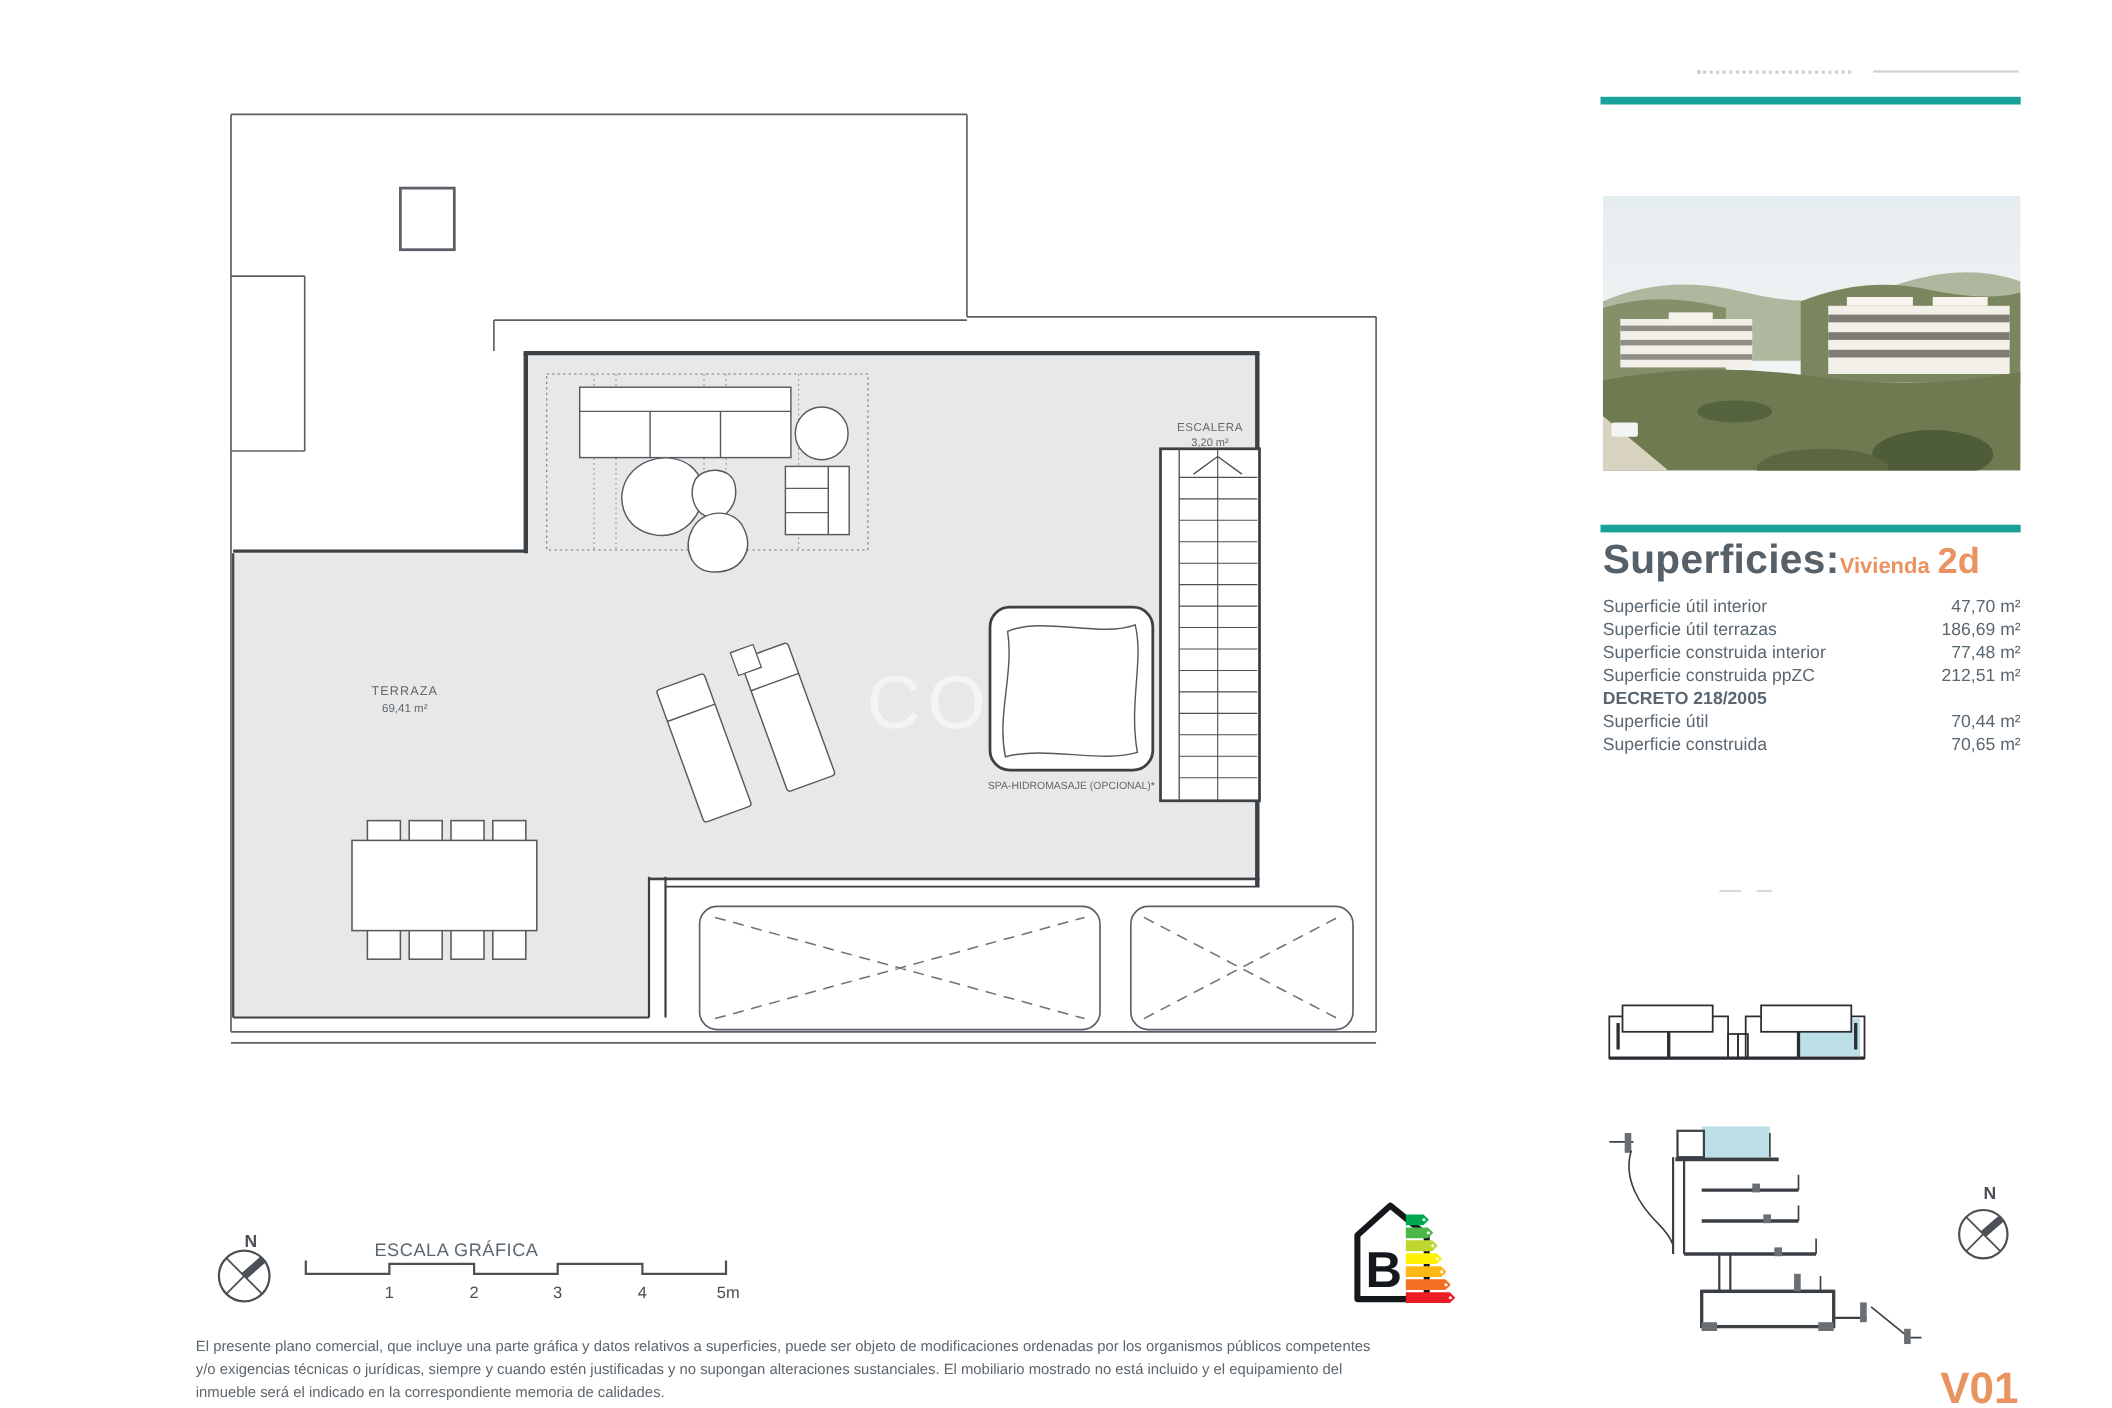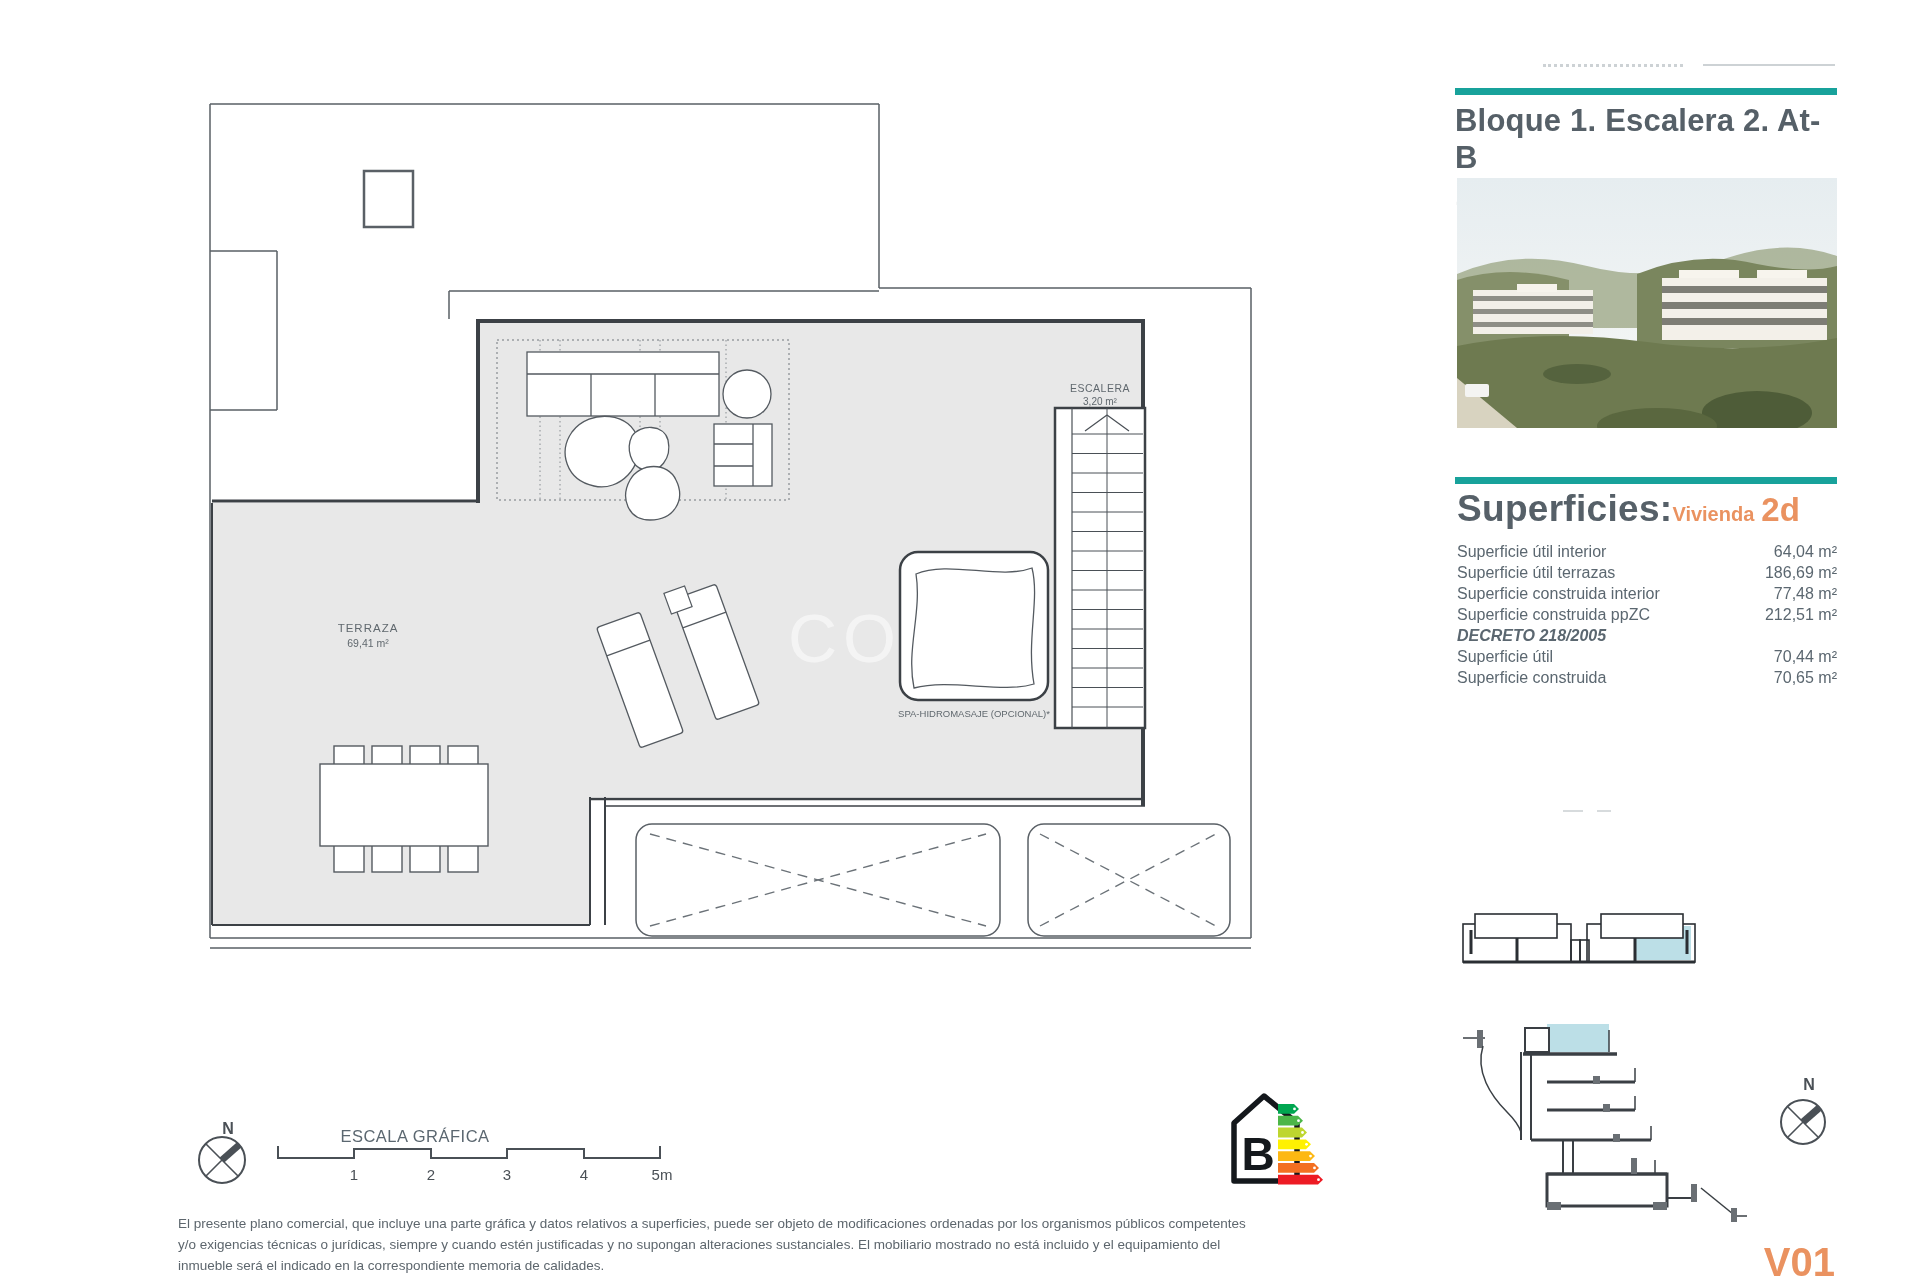--- a/index.html
+++ b/index.html
@@ -17,21 +17,21 @@
   .photo{position:absolute;top:178px;left:2px;width:380px;height:250px;overflow:hidden;}
   .sup-head{position:absolute;top:488px;left:2px;width:380px;display:flex;
             justify-content:flex-start;align-items:baseline;}
   .sup-title{font-size:37px;font-weight:bold;color:#566068;letter-spacing:.3px;}
   .vivienda{display:flex;align-items:baseline;gap:7px;color:#ea9260;}
   .vivienda .lbl{font-size:20px;font-weight:bold;}
   .vivienda .code{font-size:33px;font-weight:bold;line-height:30px;}
   .sup-rows{position:absolute;top:541px;left:2px;width:380px;}
   .row{display:flex;justify-content:space-between;font-size:16px;line-height:21px;color:#5b6770;}
   .decreto{position:absolute;top:625px;left:2px;width:380px;}
-  .decreto .dt{font-size:16px;font-weight:bold;line-height:21px;color:#5b6770;font-style:italic;}
+  .decreto .dt{font-size:16px;font-weight:bold;line-height:21px;color:#5b6770;}
   .mini-marks{position:absolute;top:798px;left:108px;}
   .mini-marks span{display:inline-block;border-top:2px solid #d7dbdd;margin-right:14px;}
   .m1{width:20px;} .m2{width:14px;}
   .keyplan{position:absolute;top:910px;left:4px;}
   .section{position:absolute;top:1012px;left:0;}
   .compass-right{position:absolute;top:1072px;left:318px;}
   .v01{position:absolute;top:1196px;right:2px;font-size:40px;font-weight:bold;color:#ea9260;margin-top:44px;}
   .disclaimer{position:absolute;left:178px;top:1214px;width:1068px;font-size:13.5px;
               line-height:1.55;color:#5d666d;}
 </style>
@@ -178,24 +178,20 @@
       <text x="1258" y="1170" font-size="46" font-weight="bold" fill="#14181c" text-anchor="middle">B</text>
     </g>
   </svg>
 
   <div class="right-panel">
 
     <div class="redacted"></div>
     <div class="redacted2"></div>
     <div class="rule rule1"></div>
 
-    <div class="title-block">
-      <div>Bloque 1. Escalera 2. At-B</div>
-      <div>1-2-At-B</div>
-    </div>
 
     <div class="photo">
       <svg width="380" height="250" viewBox="0 0 380 250">
         <defs>
           <linearGradient id="sky" x1="0" y1="0" x2="0" y2="1">
             <stop offset="0" stop-color="#e6edf0"></stop>
               <stop offset="1" stop-color="#f8f8f6"></stop>
           </linearGradient>
         </defs>
         <rect width="380" height="250" fill="url(#sky)"></rect>
@@ -232,21 +228,21 @@
       <span class="sup-title">Superficies:</span>
       <span class="vivienda">
         <span class="lbl">Vivienda</span>
         <span class="code">2d</span>
       </span>
     </div>
 
     <div class="sup-rows">
       <div class="row">
         <span>Superficie útil interior</span>
-        <span>64,04 m²</span>
+        <span>47,70 m²</span>
       </div>
       <div class="row">
         <span>Superficie útil terrazas</span>
         <span>186,69 m²</span>
       </div>
       <div class="row">
         <span>Superficie construida interior</span>
         <span>77,48 m²</span>
       </div>
       <div class="row">

